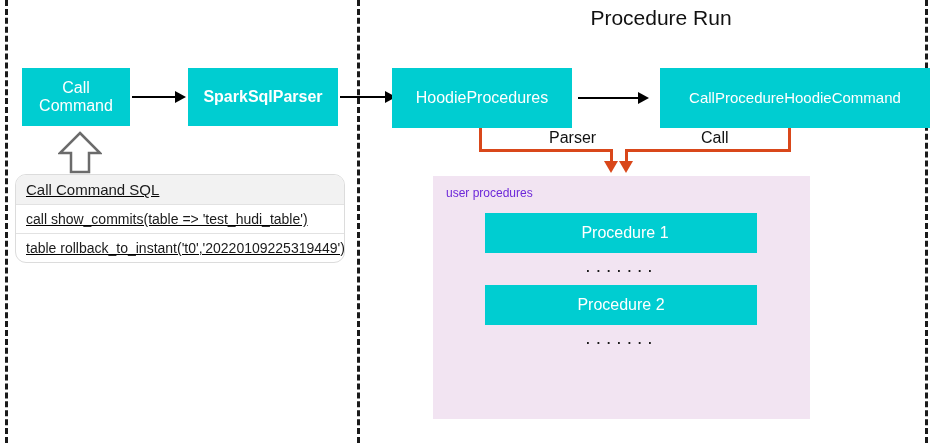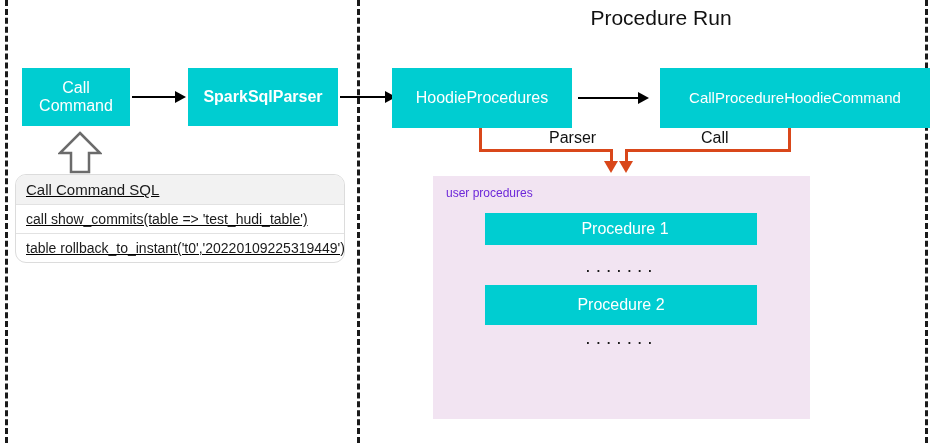--- a/index.html
+++ b/index.html
@@ -170,21 +170,21 @@
   <div class="or-line" style="left:625px; top:149px; width:3px; height:14px;"></div>
   <div class="or-arrow-head" style="left:619px; top:161px;"></div>
 
   <div class="edge-label" style="left:545px; top:129px;">Parser</div>
   <div class="edge-label" style="left:697px; top:129px;">Call</div>
 
   <div class="lavender" style="left:433px; top:176px; width:377px; height:243px;"></div>
 
   <div class="lav-label" style="left:446px; top:186px;">user procedures</div>
 
-  <div class="tealbox" style="left:485px; top:213px; width:272px; height:32px;padding-left:8px;">Procedure 1</div>
+  <div class="tealbox" style="left:485px; top:213px; width:272px; height:40px;padding-left:8px;">Procedure 1</div>
 
   <div class="dots" style="left:485px; top:259px; width:272px;">·······</div>
 
   <div class="tealbox" style="left:485px; top:285px; width:272px; height:40px;">Procedure 2</div>
 
   <div class="dots" style="left:485px; top:331px; width:272px;">·······</div>
 
 
 </div>
 

